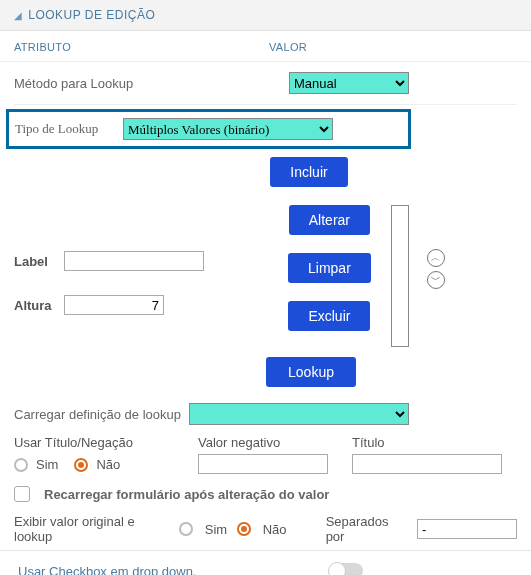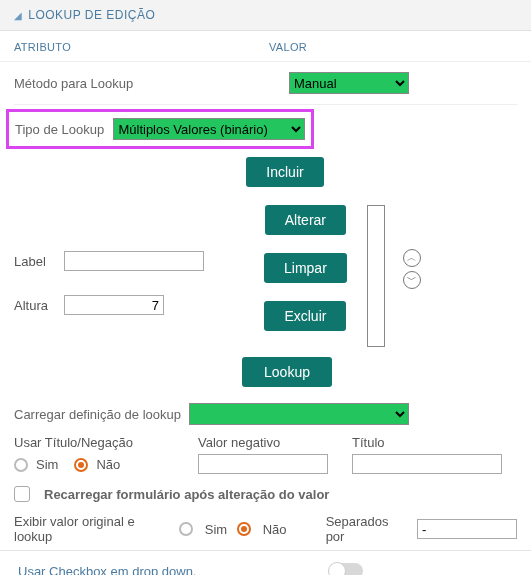--- a/index.html
+++ b/index.html
@@ -43,41 +43,43 @@
     padding: 6px 0;
     color: #666;
   }
   .row.first { border-bottom: 1px solid #eee; padding: 10px 0; gap: 20px; }
   .row .lbl { width: 255px; }
   select {
     font-family: inherit;
     font-size: 13px;
     height: 22px;
     border: 1px solid #888;
-    background: #22c55e;
+    background: #5eead4;
   }
   .highlight-wrap {
-    border: 3px solid #d946ef;
+    border: 3px solid #0369a1;
     margin: 4px 0;
     padding: 4px 6px;
-    width: 308px;
+    width: 405px;
+    font-family: Liberation Serif, serif;
   }
   .highlight-wrap .row { padding: 2px 0; }
   .highlight-wrap .lbl { width: 108px; }
   .btn {
     display: inline-block;
-    background: #0f766e;
+    background: #1d4ed8;
     color: #fff;
     border: none;
     border-radius: 3px;
     font-size: 14px;
     padding: 7px 20px;
     min-width: 78px;
     text-align: center;
     cursor: pointer;
+    margin-left: 24px;
   }
   .btn-col {
     display: inline-flex;
     flex-direction: column;
     gap: 18px;
     align-items: center;
     margin-left: 20px;
   }
   .mid-block {
     display: flex;
@@ -85,21 +87,21 @@
     padding: 8px 0 4px 0;
   }
   .left-inputs {
     width: 230px;
     display: flex;
     flex-direction: column;
     gap: 24px;
     padding-top: 46px;
   }
   .left-inputs .frow { display:flex; align-items:center; gap:6px; }
-  .left-inputs .frow .lab { width: 44px; }
+  .left-inputs .frow .lab { width: 44px; font-weight: bold; }
   input[type=text] {
     border: 1px solid #aaa;
     height: 20px;
     font-family: inherit;
     font-size: 13px;
     padding: 1px 4px;
   }
   .listbox {
     width: 18px;
     height: 142px;

